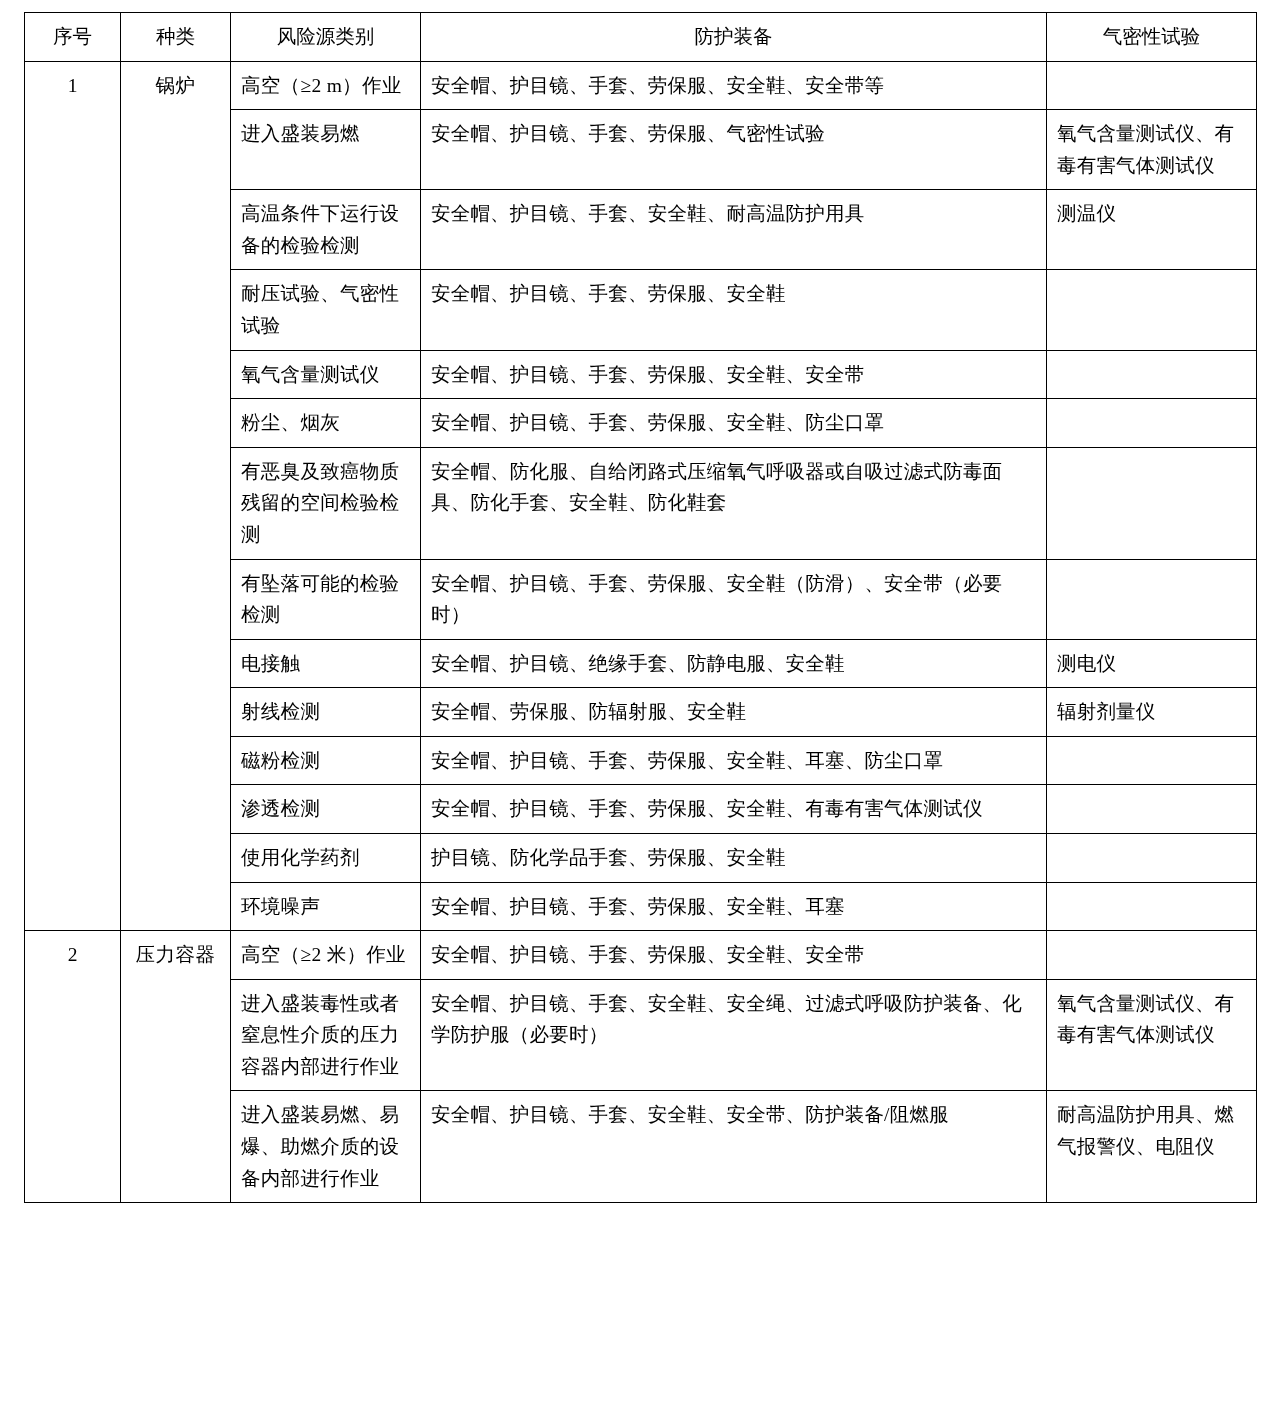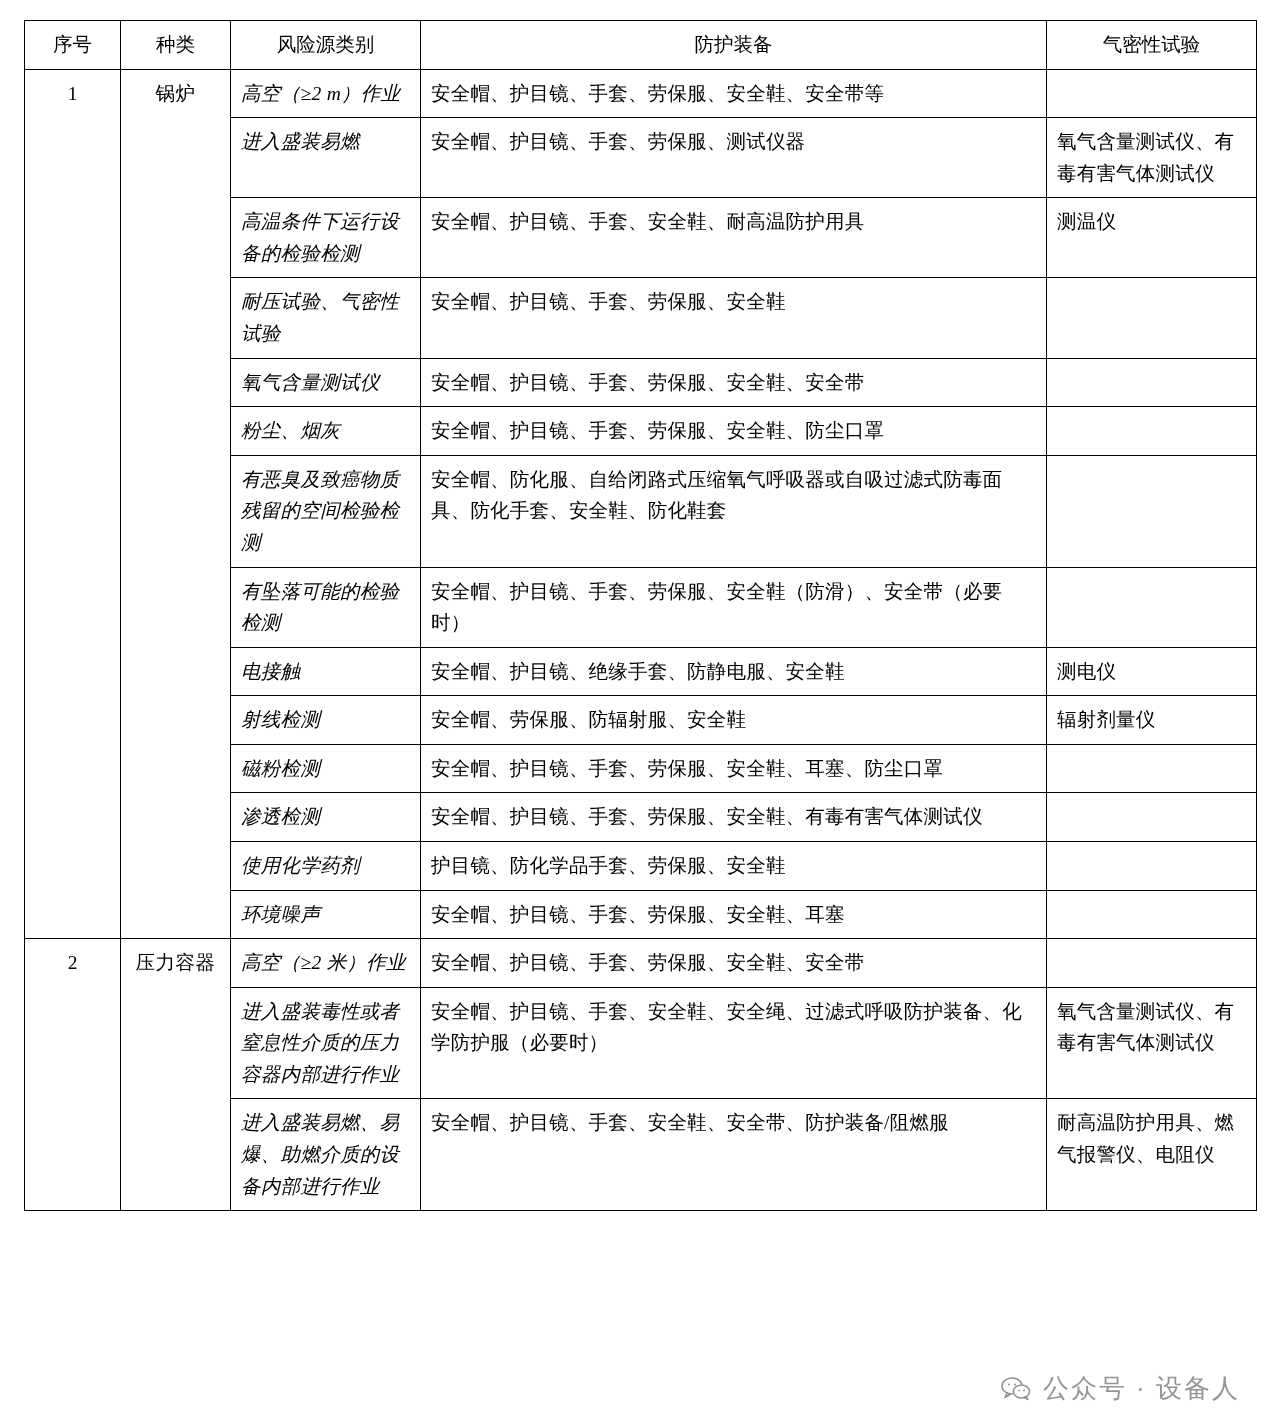--- a/index.html
+++ b/index.html
@@ -13,21 +13,21 @@
     font-family: "Liberation Serif", "DejaVu Serif", serif;
     color: #000000;
     position: relative;
     overflow: hidden;
   }
   .page {
     position: relative;
     width: 1280px;
     height: 1420px;
     box-sizing: border-box;
-    padding: 20px 24px 0 24px;
+    padding: 12px 24px 0 24px;
   }
   table.risk-table {
     border-collapse: collapse;
     width: 1232px;
     table-layout: fixed;
     font-size: 19.5px;
     line-height: 1.62;
   }
   table.risk-table th,
   table.risk-table td {
@@ -55,21 +55,20 @@
   td.no-cell {
     padding-top: 8px;
   }
   td.type-cell {
     padding-top: 8px;
     letter-spacing: 0.5px;
   }
   td.risk-cell {
     text-align: left;
     letter-spacing: 0.3px;
-    font-style: italic;
   }
   td.equip-cell {
     text-align: left;
     letter-spacing: 0.2px;
   }
   td.instr-cell {
     text-align: left;
     letter-spacing: 0.2px;
   }
   .watermark {
@@ -119,21 +118,21 @@
 
       <tr>
         <td class="no-cell" rowspan="14">1</td>
         <td class="type-cell" rowspan="14">锅炉</td>
         <td class="risk-cell">高空（≥2 m）作业</td>
         <td class="equip-cell">安全帽、护目镜、手套、劳保服、安全鞋、安全带等</td>
         <td class="instr-cell"></td>
       </tr>
       <tr>
         <td class="risk-cell">进入盛装易燃</td>
-        <td class="equip-cell">安全帽、护目镜、手套、劳保服、测试仪器</td>
+        <td class="equip-cell">安全帽、护目镜、手套、劳保服、气密性试验</td>
         <td class="instr-cell">氧气含量测试仪、有毒有害气体测试仪</td>
       </tr>
       <tr>
         <td class="risk-cell">高温条件下运行设备的检验检测</td>
         <td class="equip-cell">安全帽、护目镜、手套、安全鞋、耐高温防护用具</td>
         <td class="instr-cell">测温仪</td>
       </tr>
       <tr>
         <td class="risk-cell">耐压试验、气密性试验</td>
         <td class="equip-cell">安全帽、护目镜、手套、劳保服、安全鞋</td>
@@ -204,29 +203,14 @@
       </tr>
       <tr>
         <td class="risk-cell">进入盛装易燃、易爆、助燃介质的设备内部进行作业</td>
         <td class="equip-cell">安全帽、护目镜、手套、安全鞋、安全带、防护装备/阻燃服</td>
         <td class="instr-cell">耐高温防护用具、燃气报警仪、电阻仪</td>
       </tr>
 
     </tbody>
   </table>
 
-  <div class="watermark">
-    <span class="wechat-badge">
-      <svg width="30" height="26" viewBox="0 0 30 26" xmlns="http://www.w3.org/2000/svg">
-        <ellipse cx="11" cy="10" rx="10" ry="8" fill="none" stroke="#8c8c8c" stroke-width="1.6"></ellipse>
-        <path d="M6 17 L4 21.5 L9 18.6 Z" fill="none" stroke="#8c8c8c" stroke-width="1.6" stroke-linejoin="round"></path>
-        <circle cx="8" cy="8.5" r="1.1" fill="#8c8c8c"></circle>
-        <circle cx="14" cy="8.5" r="1.1" fill="#8c8c8c"></circle>
-        <ellipse cx="20.5" cy="15.5" rx="8" ry="6.5" fill="#ffffff" stroke="#8c8c8c" stroke-width="1.6"></ellipse>
-        <circle cx="18" cy="14.5" r="0.9" fill="#8c8c8c"></circle>
-        <circle cx="23" cy="14.5" r="0.9" fill="#8c8c8c"></circle>
-        <path d="M25 20.2 L27 23.6 L23 21.6 Z" fill="none" stroke="#8c8c8c" stroke-width="1.4" stroke-linejoin="round"></path>
-      </svg>
-    </span>
-    <span>公众号 · 设备人</span>
-  </div>
 
 </div>
 
 </body></html>

